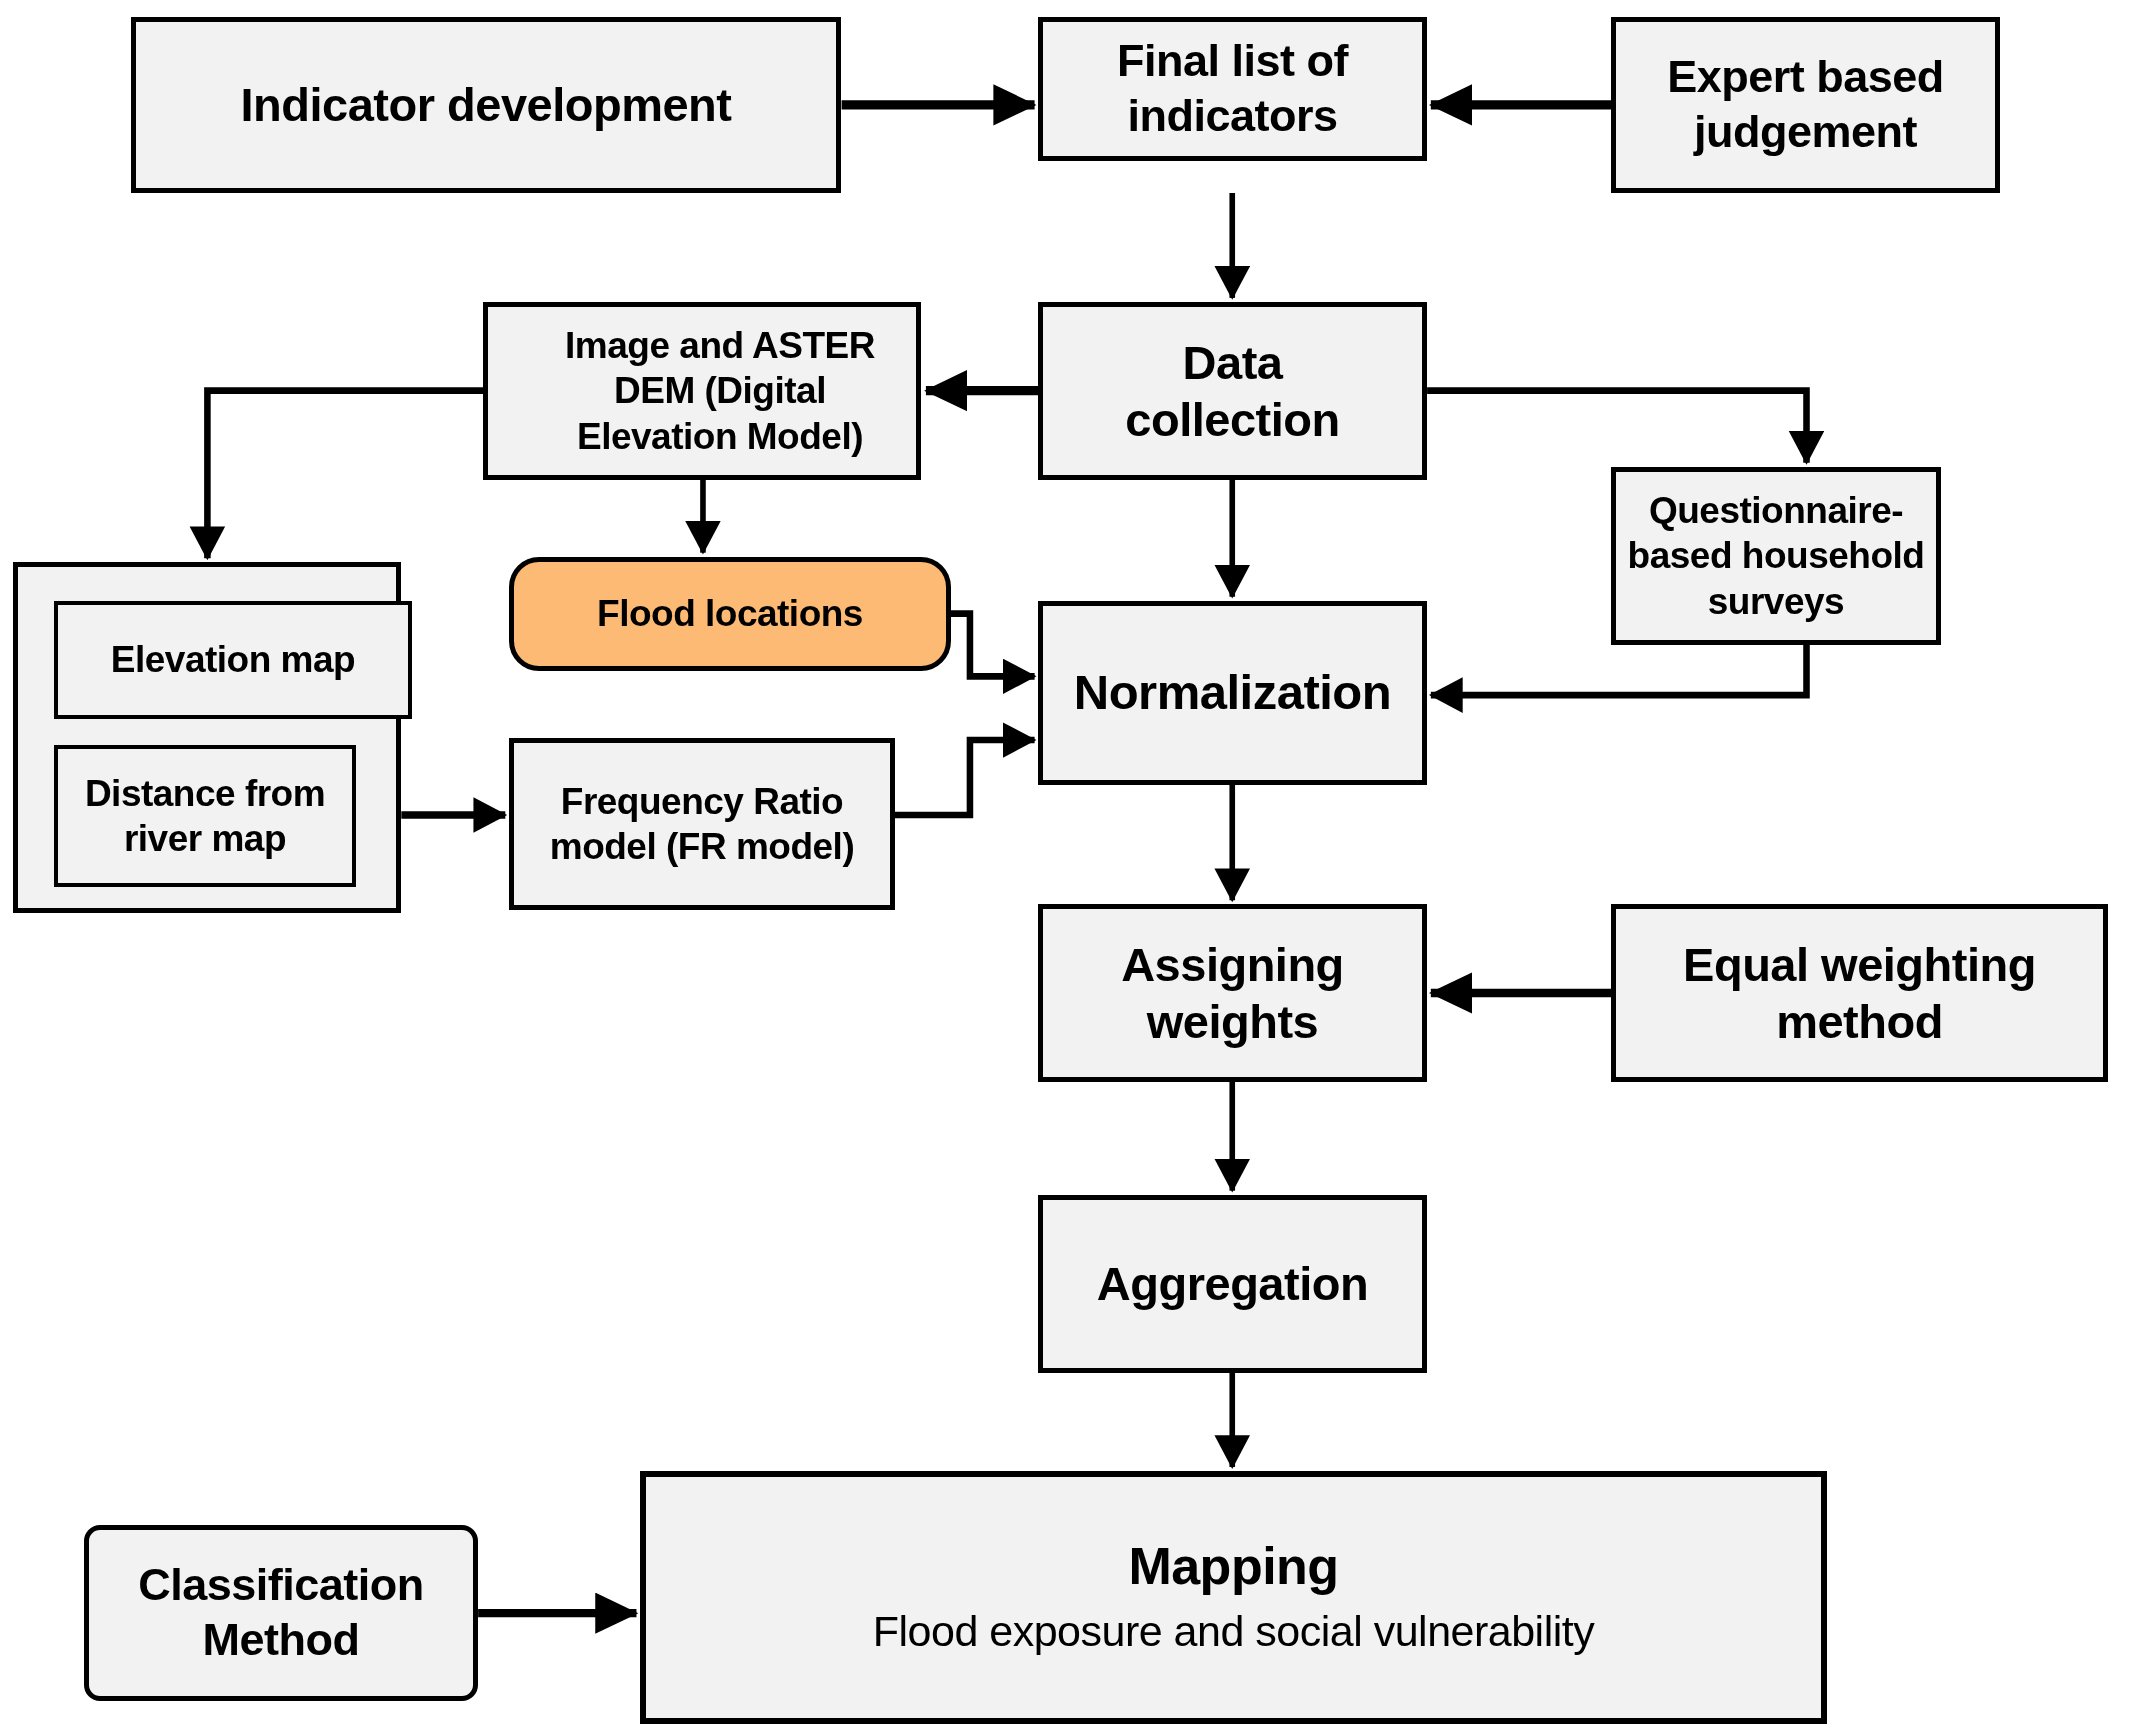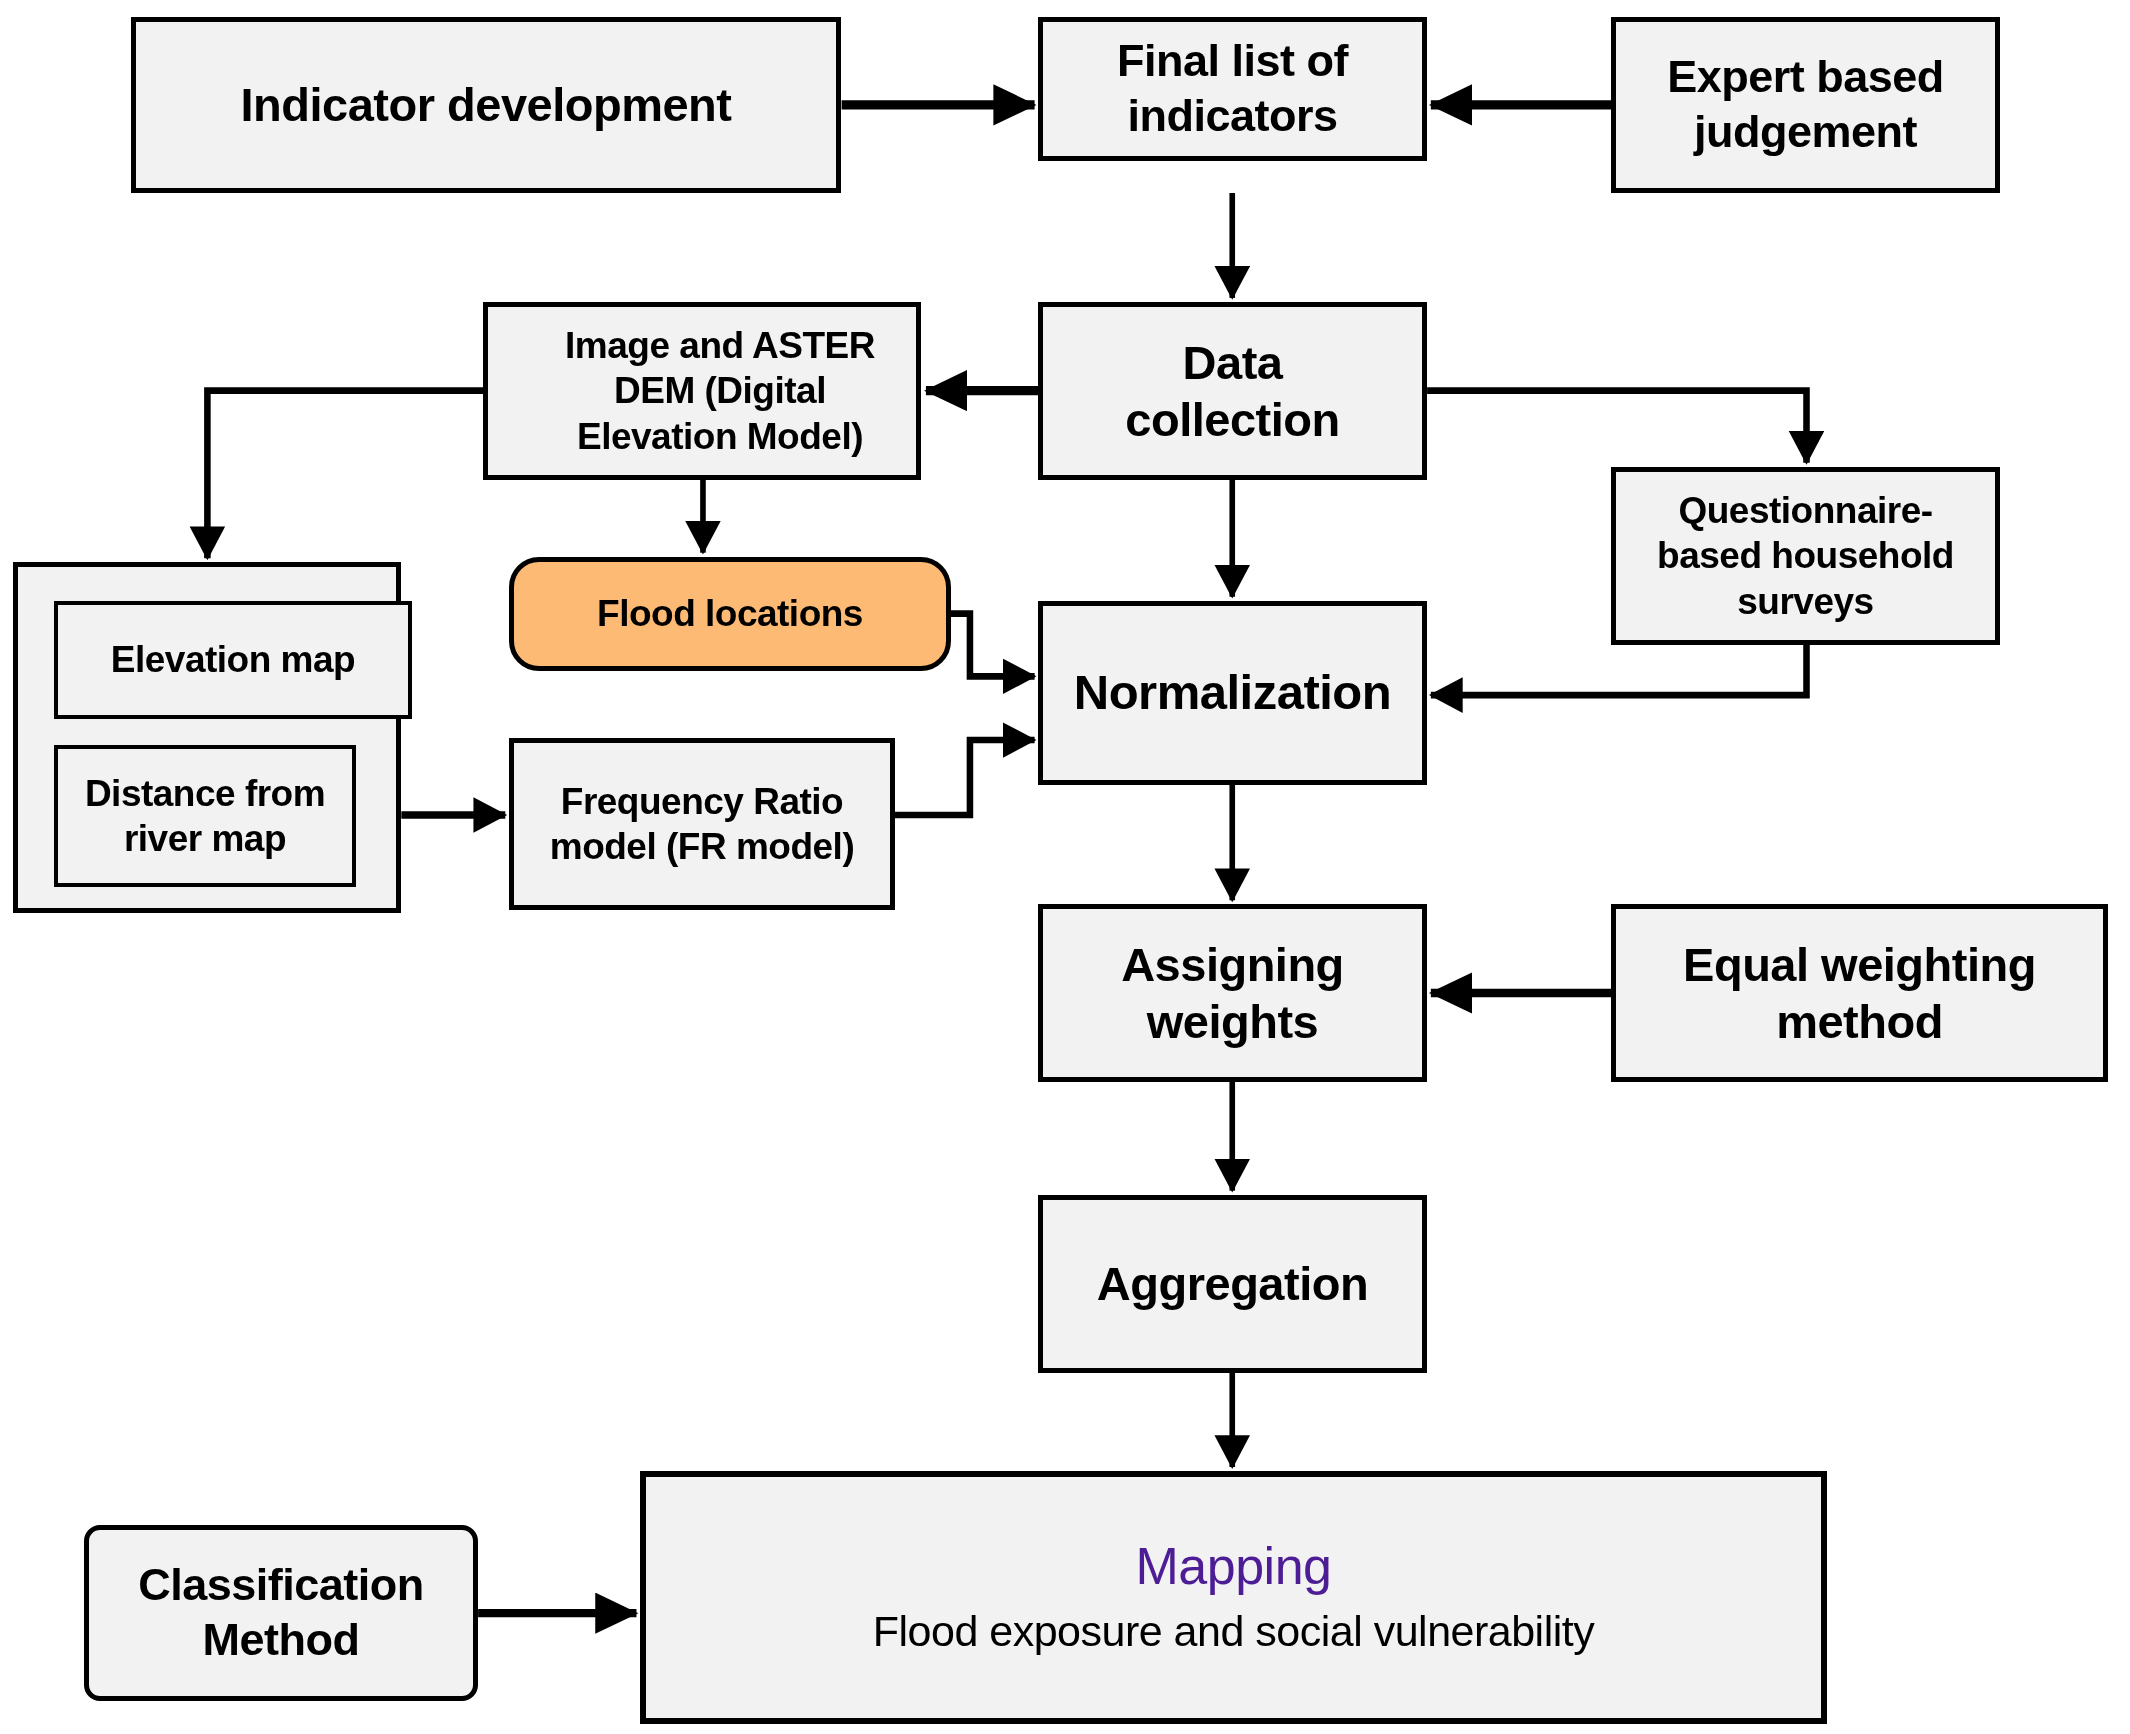--- a/index.html
+++ b/index.html
@@ -47,22 +47,22 @@
   }
   .mapping-inner {
     display: flex;
     flex-direction: column;
     align-items: center;
     justify-content: center;
     gap: 9.4px;
     width: 100%;
   }
   .mapping-inner .title {
-    font-weight: 400;
-    color: #4c1d95;
+    font-weight: 700;
+    color: #000000;
     line-height: 1.15;
     letter-spacing: -0.5px;
   }
   .mapping-inner .subtitle {
     font-weight: 400;
     color: #000000;
     line-height: 1.2;
     letter-spacing: -0.5px;
   }
 </style>
@@ -113,21 +113,21 @@
       </div>
       <div class="node" style="left: 483px; top: 302px; width: 438px; height: 178px; border-width: 5.6px; background: rgb(242, 242, 242); border-color: rgb(0, 0, 0); padding-left: 36px;">
         <span class="lbl" style="font-size: 37px;">Image and ASTER
 DEM (Digital
 Elevation Model)</span>
       </div>
       <div class="node" style="left: 1038px; top: 302px; width: 389px; height: 178px; border-width: 5.6px; background: rgb(242, 242, 242); border-color: rgb(0, 0, 0);">
         <span class="lbl" style="font-size: 47px;">Data
 collection</span>
       </div>
-      <div class="node" style="left: 1611px; top: 467px; width: 389px; height: 178px; border-width: 5.6px; background: rgb(242, 242, 242); border-color: rgb(0, 0, 0);">
+      <div class="node" style="left: 1611px; top: 467px; width: 330px; height: 178px; border-width: 5.6px; background: rgb(242, 242, 242); border-color: rgb(0, 0, 0);">
         <span class="lbl" style="font-size: 37px;">Questionnaire-
 based household
 surveys</span>
       </div>
       <div class="node group" style="left: 13px; top: 562px; width: 388px; height: 351px; border-width: 5.6px; background: rgb(242, 242, 242); border-color: rgb(0, 0, 0);"></div>
       <div class="node" style="left: 54px; top: 601px; width: 358px; height: 118px; border-width: 4.7px; background: rgb(242, 242, 242); border-color: rgb(0, 0, 0);">
         <span class="lbl" style="font-size: 37px;">Elevation map</span>
       </div>
       <div class="node" style="left: 54px; top: 745px; width: 302px; height: 142px; border-width: 4.7px; background: rgb(242, 242, 242); border-color: rgb(0, 0, 0);">
         <span class="lbl" style="font-size: 37px;">Distance from

